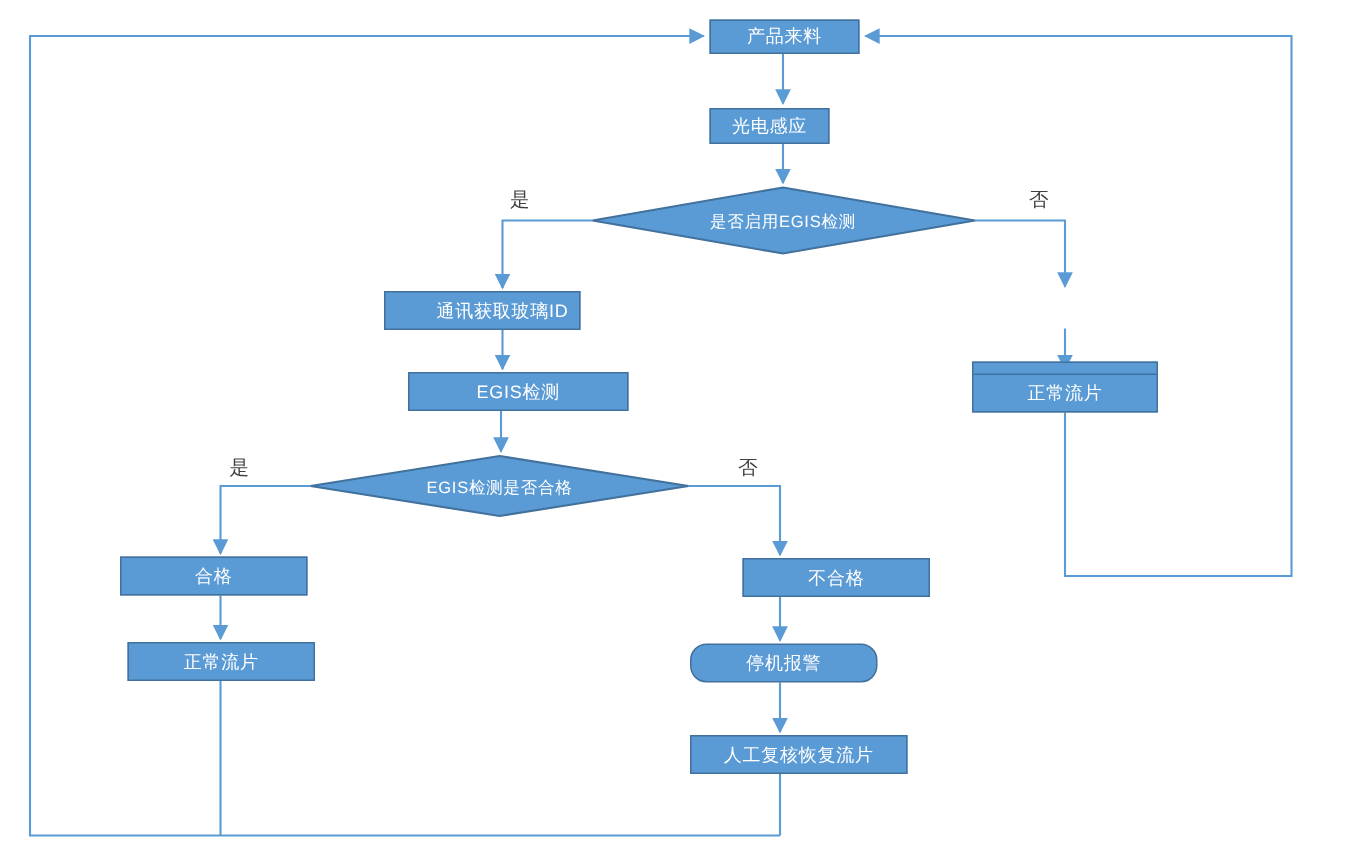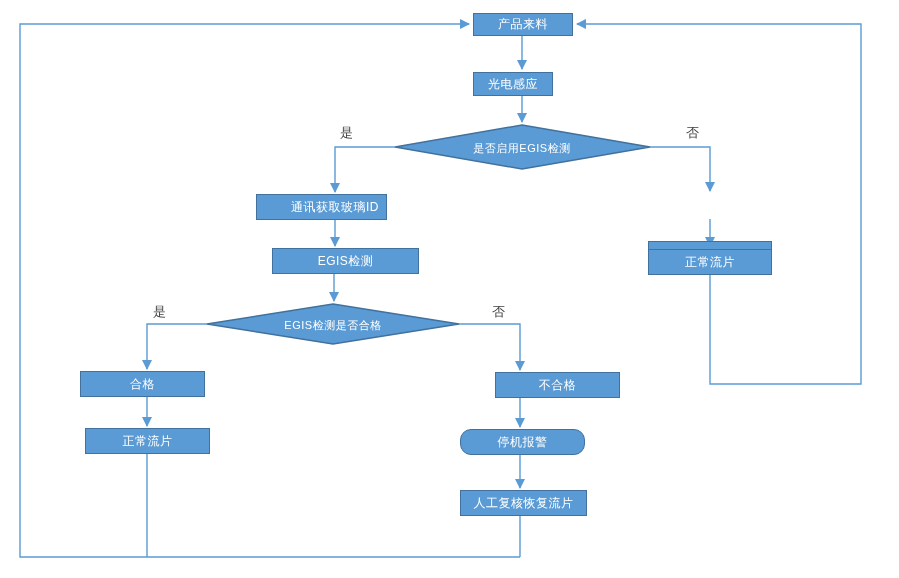--- a/index.html
+++ b/index.html
@@ -81,21 +81,21 @@
   <div class="node" style="left:473px;top:13px;width:100px;height:23px;">产品来料</div>
   <div class="node" style="left:473px;top:72px;width:80px;height:24px;">光电感应</div>
   <div class="node" style="left:256px;top:194px;width:131px;height:26px;padding-left:27px;">通讯获取玻璃ID</div>
   <div class="node" style="left:272px;top:248px;width:147px;height:26px;">EGIS检测</div>
   <div class="node" style="left:648px;top:193px;width:124px;height:26px;margin-top:48px;">OK</div>
   <div class="node" style="left:648px;top:249px;width:124px;height:26px;">正常流片</div>
   <div class="node" style="left:80px;top:371px;width:125px;height:26px;">合格</div>
   <div class="node" style="left:85px;top:428px;width:125px;height:26px;">正常流片</div>
   <div class="node" style="left:460px;top:372px;width:125px;height:26px;margin-left:35px;">不合格</div>
   <div class="node" style="left:460px;top:429px;width:125px;height:26px;border-radius:11px;">停机报警</div>
-  <div class="node" style="left:460px;top:490px;width:127px;height:26px;">人工复核恢复流片</div>
+  <div class="node" style="left:460px;top:490px;width:145px;height:26px;">人工复核恢复流片</div>
 
   <div class="dlabel" style="left:522px;top:148px;">是否启用EGIS检测</div>
   <div class="dlabel" style="left:333px;top:325px;">EGIS检测是否合格</div>
 
   <div class="branch" style="left:340px;top:124px;">是</div>
   <div class="branch" style="left:686px;top:124px;">否</div>
   <div class="branch" style="left:153px;top:303px;">是</div>
   <div class="branch" style="left:492px;top:303px;">否</div>
 
 </div>

